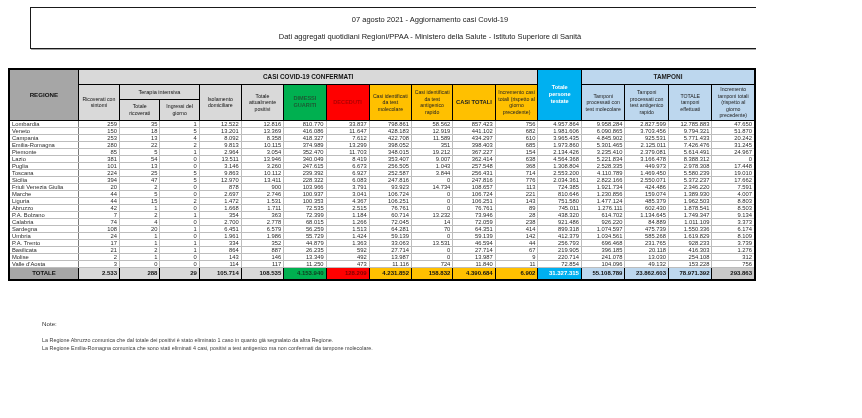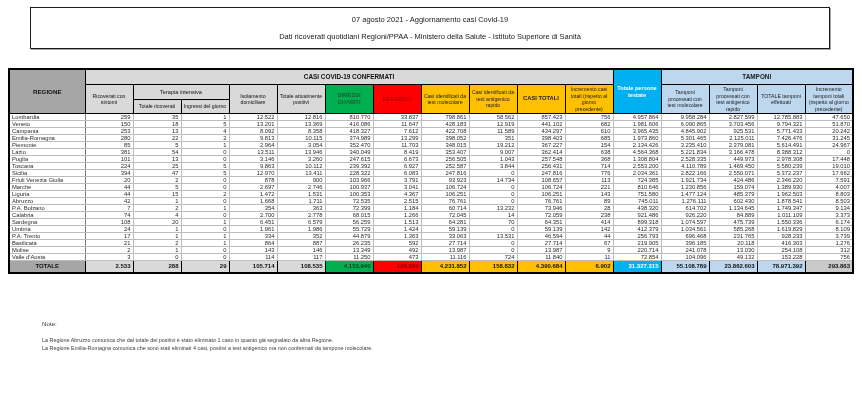--- a/index.html
+++ b/index.html
@@ -1,17 +1,17 @@
 <!DOCTYPE html>
 <html style="--green: #00B050; --red: #FF0000; --yellow: #FFC000; --cyan: #00B0F0; --lightblue: #BDD7EE; --gray: #A6A6A6; --band_gray: #D9D9D9;"><head>
 <meta charset="utf-8">
 <style>
   html,body{margin:0;padding:0;background:#fff;}
   body{width:862px;height:418px;font-family:"Liberation Sans",sans-serif;-webkit-font-smoothing:antialiased;}
-  .page{position:relative;width:862px;height:418px;overflow:hidden;background:#fff;}
+  .page{position:relative;width:756px;height:418px;overflow:hidden;background:#fff;}
 
   .title-box{
     position:absolute;left:30px;top:7px;width:798px;height:40px;
     border:1px solid #1a1a1a;box-shadow:1px 1px 0 rgba(0,0,0,.35);
     display:flex;flex-direction:column;justify-content:space-evenly;align-items:center;
     font-size:7.5px;color:#1a1a1a;text-align:center;background:#fff;
   }
 
   table.covid{
     position:absolute;left:8px;top:68px;
@@ -60,21 +60,21 @@
   .notes .notes-label{font-size:6.2px;margin-bottom:9px;}
   .notes .note-line{font-size:5.4px;line-height:1.5;color:#3c3c3c;}
 </style>
 </head>
 <body>
 
 <div class="page">
 
   <div class="title-box">
     <div>07 agosto 2021 - Aggiornamento casi Covid-19</div>
-    <div>Dati ricoverati quotidiani Regioni/PPAA - Ministero della Salute - Istituto Superiore di Sanità</div>
+    <div>Dati aggregati quotidiani Regioni/PPAA - Ministero della Salute - Istituto Superiore di Sanità</div>
   </div>
 
   <table class="covid">
     <colgroup>
       <col class="region-col">
       <col class="data-col">
         <col class="data-col">
         <col class="data-col">
         <col class="data-col">
       <col class="data-col">

